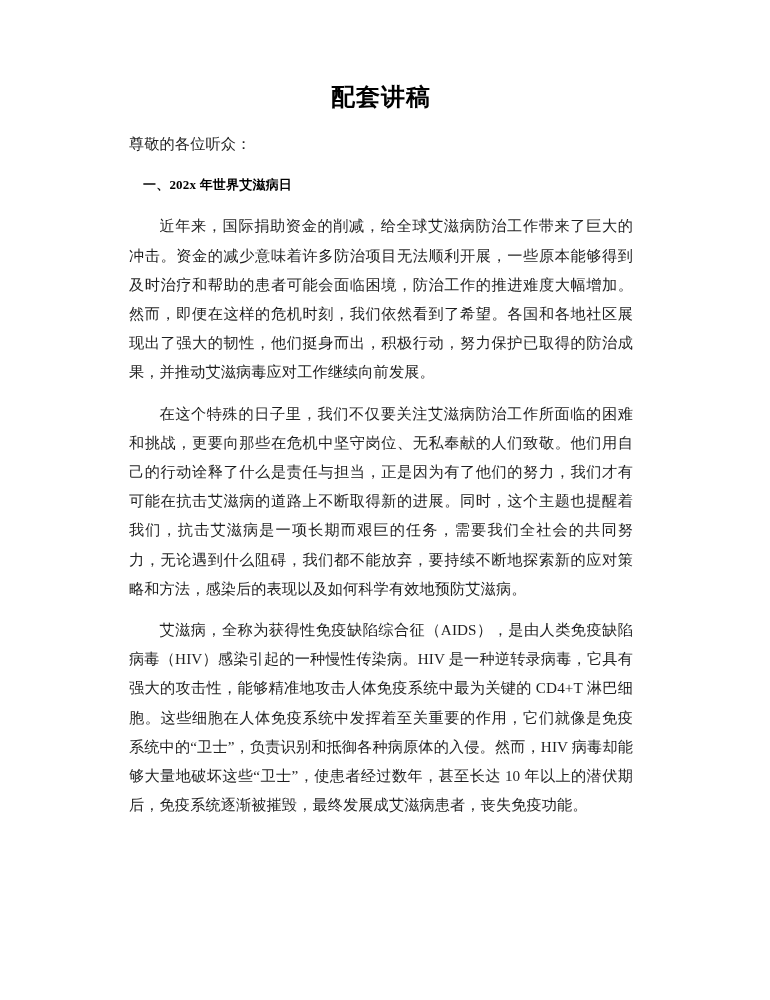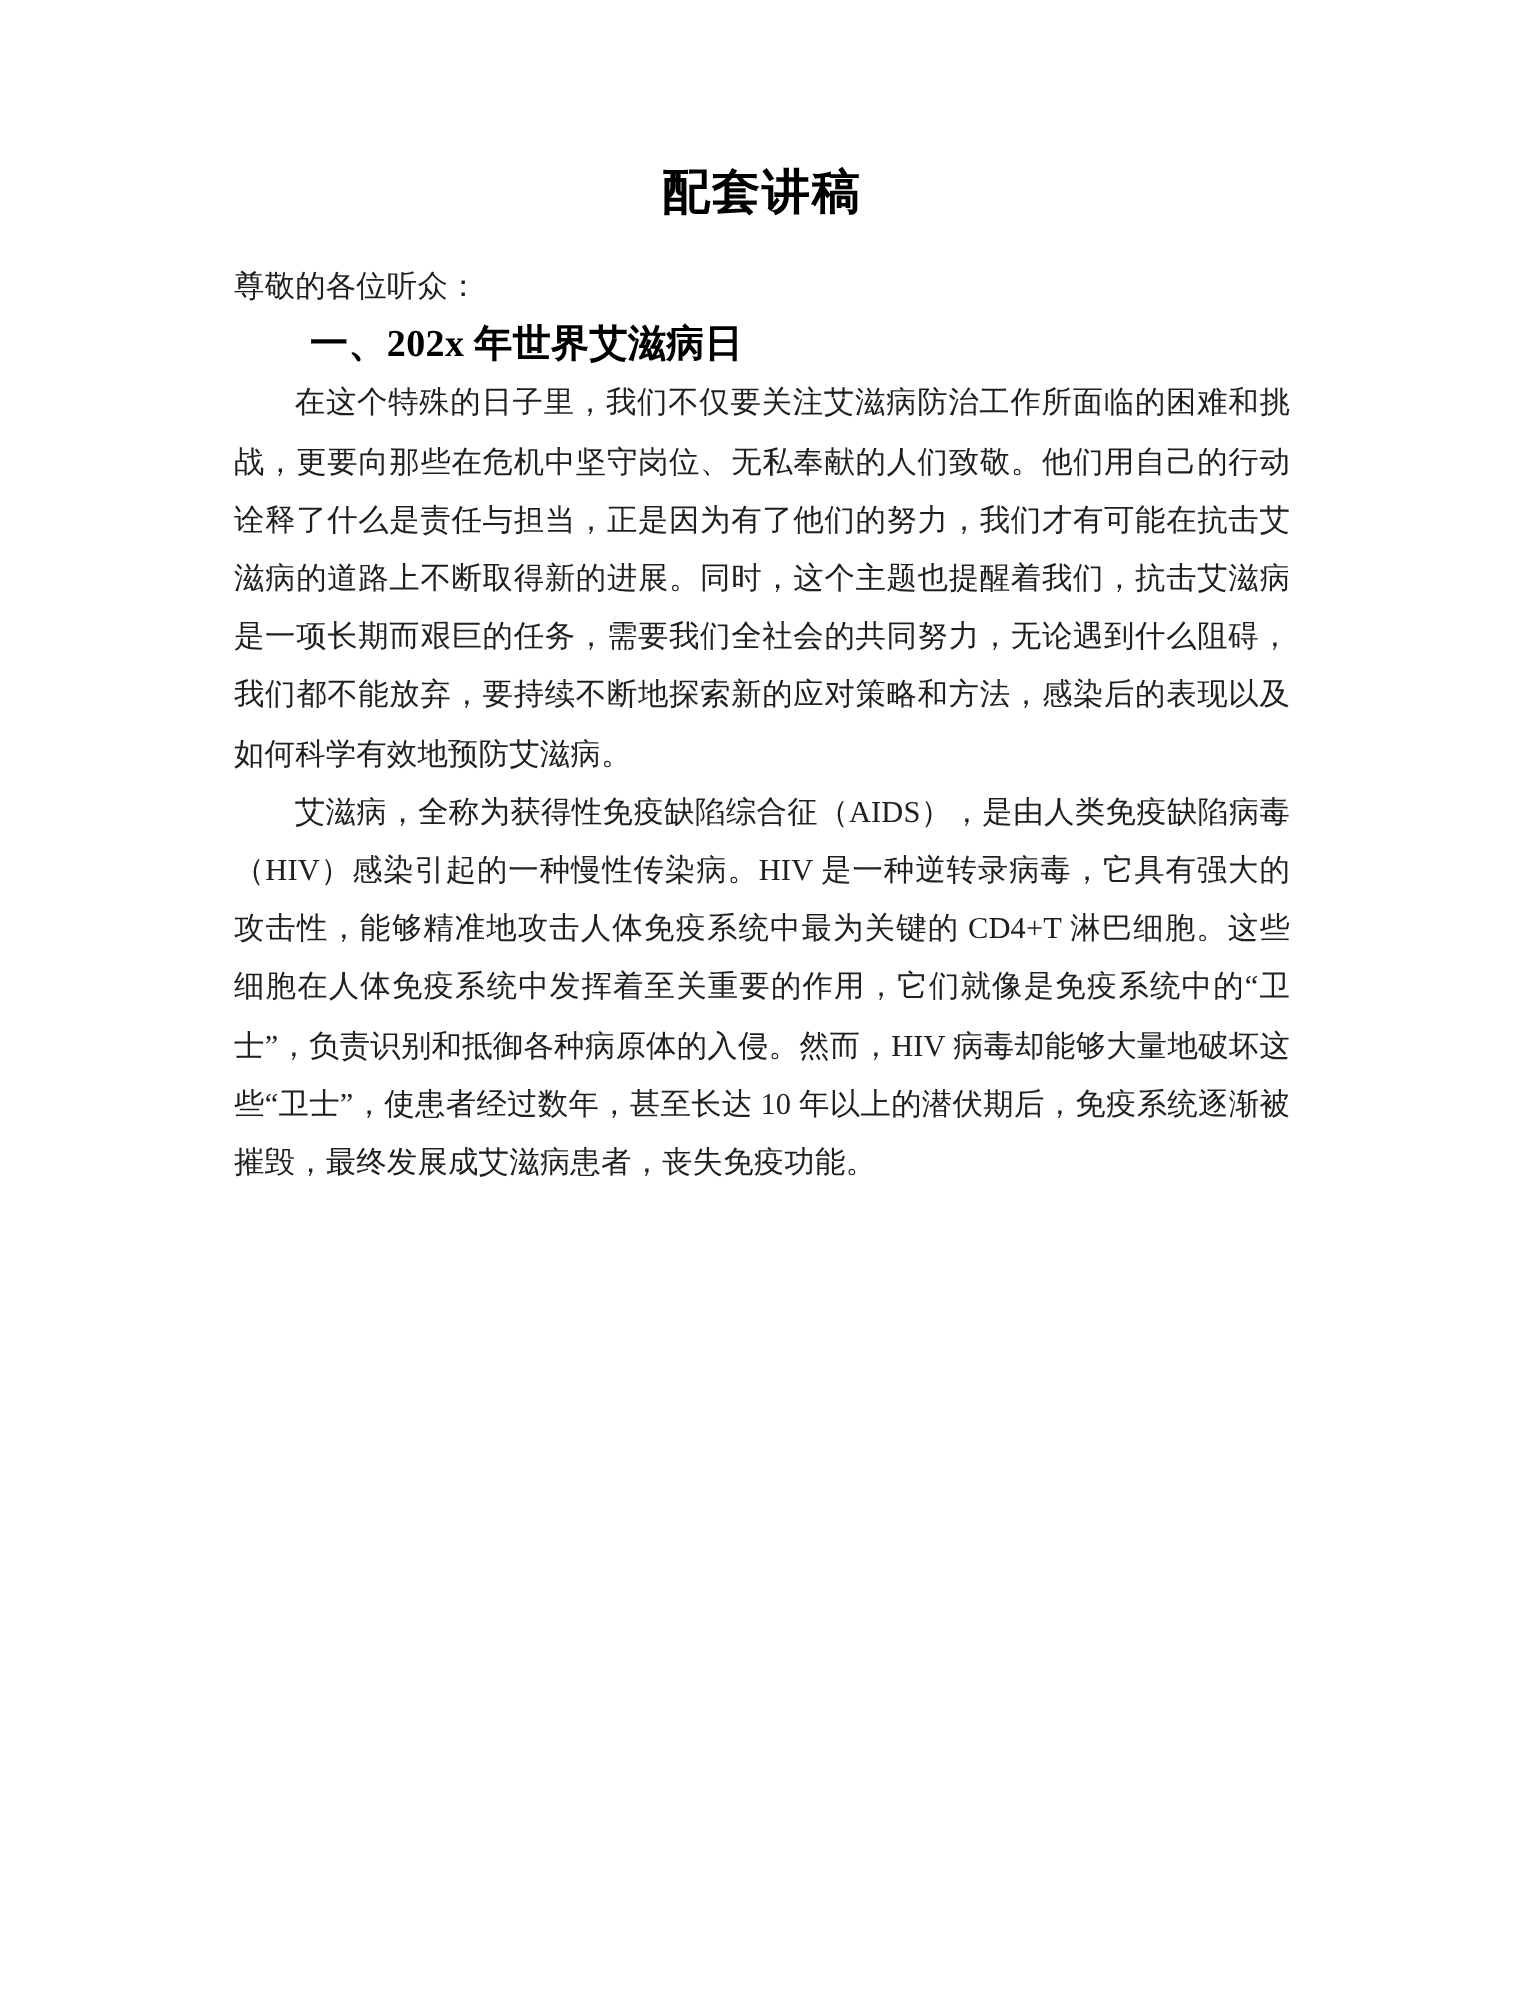--- a/index.html
+++ b/index.html
@@ -36,52 +36,53 @@
     margin: 0;
     padding-top: 82px;
     padding-bottom: 0;
     line-height: 30px;
     font-family: "Liberation Serif", "DejaVu Serif", serif;
     color: #000000;
   }
   .para {
     font-size: 15.2px;
     line-height: 29.2px;
-    margin: 0;
+    margin: 12px;
     text-align: justify;
     text-justify: inter-ideograph;
     text-indent: 2em;
     color: #1f1f1f;
     letter-spacing: 0.1px;
   }
   .para.first-para {
     margin-top: 17px;
   }
   .salutation {
     text-indent: 0;
   }
   .heading {
-    font-size: 19px;
+    font-size: 13px;
     line-height: 29.2px;
     font-weight: bold;
     margin: 0;
     text-indent: 2em;
     color: #000000;
     letter-spacing: 0.2px;
   }
   .para:last-child {
     padding-bottom: 0;
   }
 </style>
 </head>
 <body>
 
 <div id="page">
   <div class="doc-body">
     <h1 class="doc-title">配套讲稿</h1>
     <div id="blocks">
         <p class="para salutation first-para">尊敬的各位听众：</p>
         <p class="heading">一、202x 年世界艾滋病日</p>
+        <p class="para">近年来，国际捐助资金的削减，给全球艾滋病防治工作带来了巨大的冲击。资金的减少意味着许多防治项目无法顺利开展，一些原本能够得到及时治疗和帮助的患者可能会面临困境，防治工作的推进难度大幅增加。然而，即便在这样的危机时刻，我们依然看到了希望。各国和各地社区展现出了强大的韧性，他们挺身而出，积极行动，努力保护已取得的防治成果，并推动艾滋病毒应对工作继续向前发展。</p>
         <p class="para">在这个特殊的日子里，我们不仅要关注艾滋病防治工作所面临的困难和挑战，更要向那些在危机中坚守岗位、无私奉献的人们致敬。他们用自己的行动诠释了什么是责任与担当，正是因为有了他们的努力，我们才有可能在抗击艾滋病的道路上不断取得新的进展。同时，这个主题也提醒着我们，抗击艾滋病是一项长期而艰巨的任务，需要我们全社会的共同努力，无论遇到什么阻碍，我们都不能放弃，要持续不断地探索新的应对策略和方法，感染后的表现以及如何科学有效地预防艾滋病。</p>
         <p class="para">艾滋病，全称为获得性免疫缺陷综合征（AIDS），是由人类免疫缺陷病毒（HIV）感染引起的一种慢性传染病。HIV 是一种逆转录病毒，它具有强大的攻击性，能够精准地攻击人体免疫系统中最为关键的 CD4+T 淋巴细胞。这些细胞在人体免疫系统中发挥着至关重要的作用，它们就像是免疫系统中的“卫士”，负责识别和抵御各种病原体的入侵。然而，HIV 病毒却能够大量地破坏这些“卫士”，使患者经过数年，甚至长达 10 年以上的潜伏期后，免疫系统逐渐被摧毁，最终发展成艾滋病患者，丧失免疫功能。</p>
       </div>
   </div>
 </div>
 
 </body></html>

